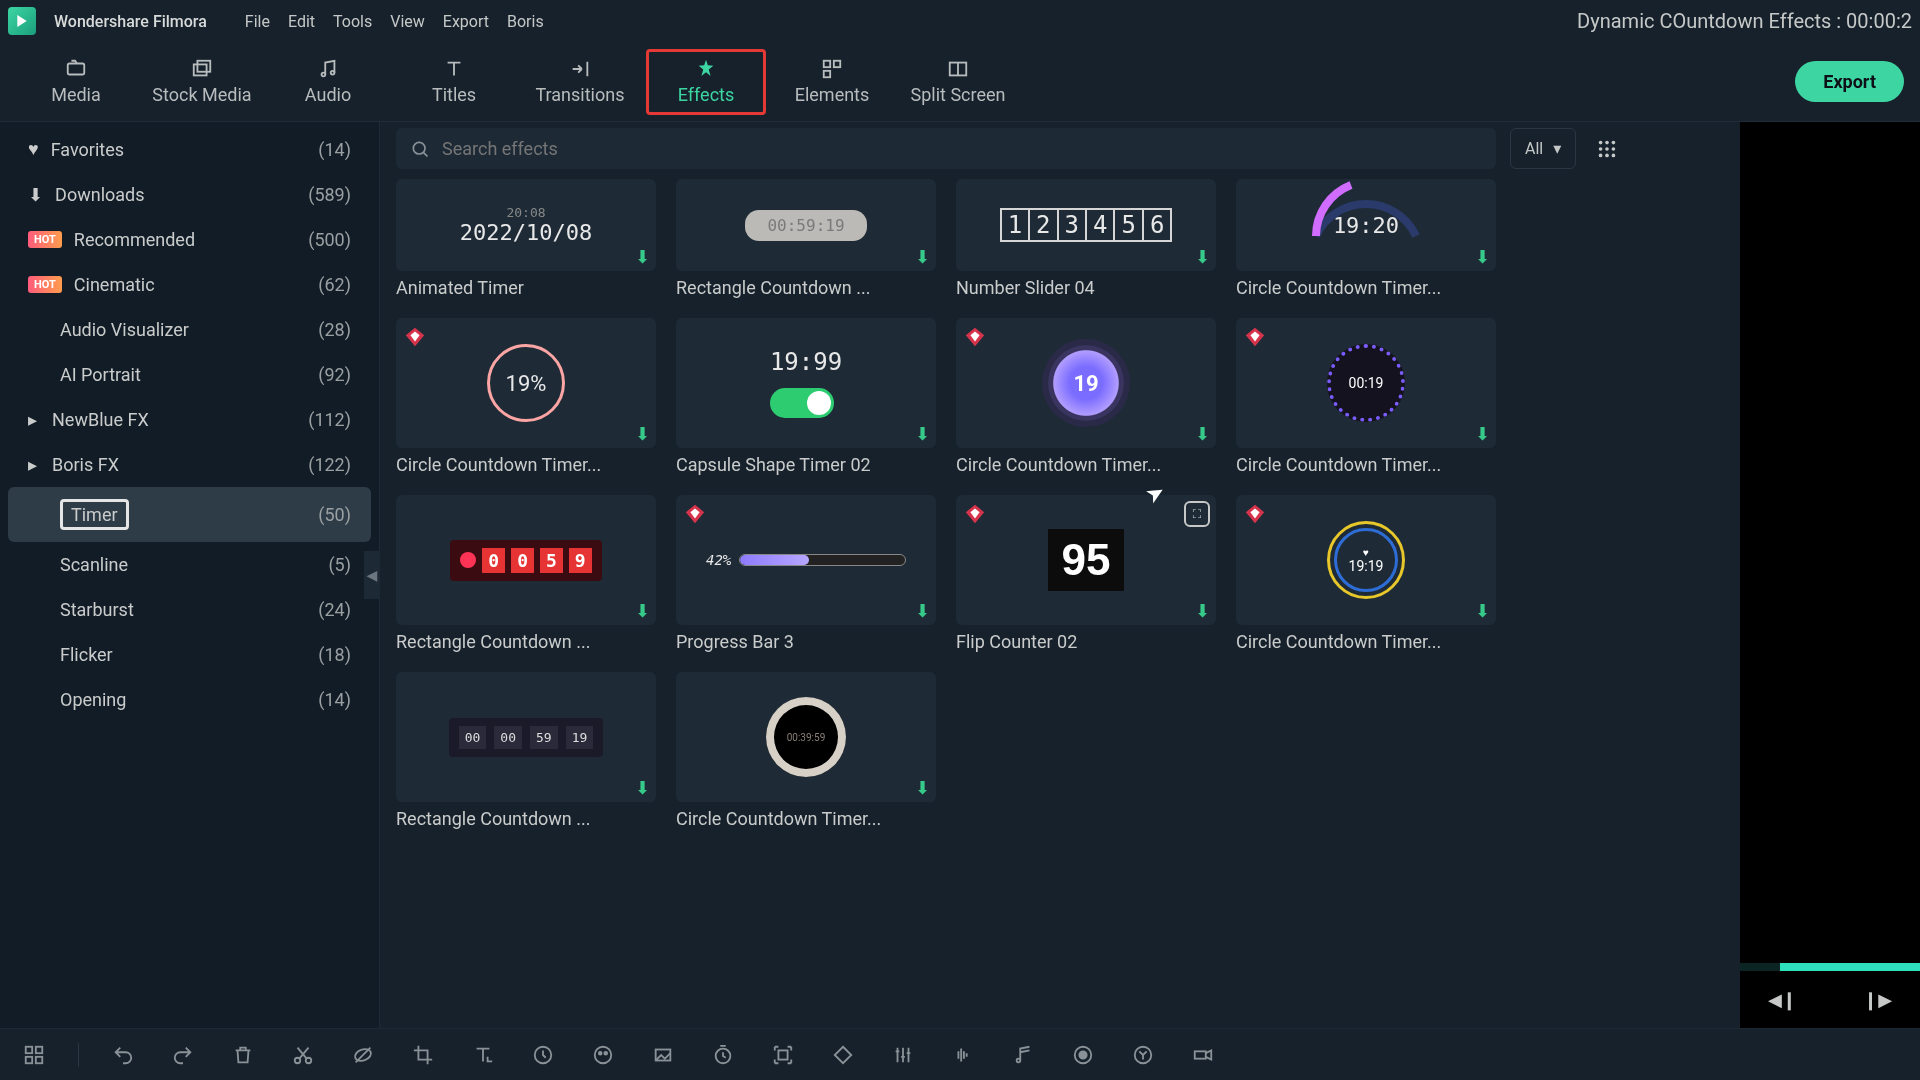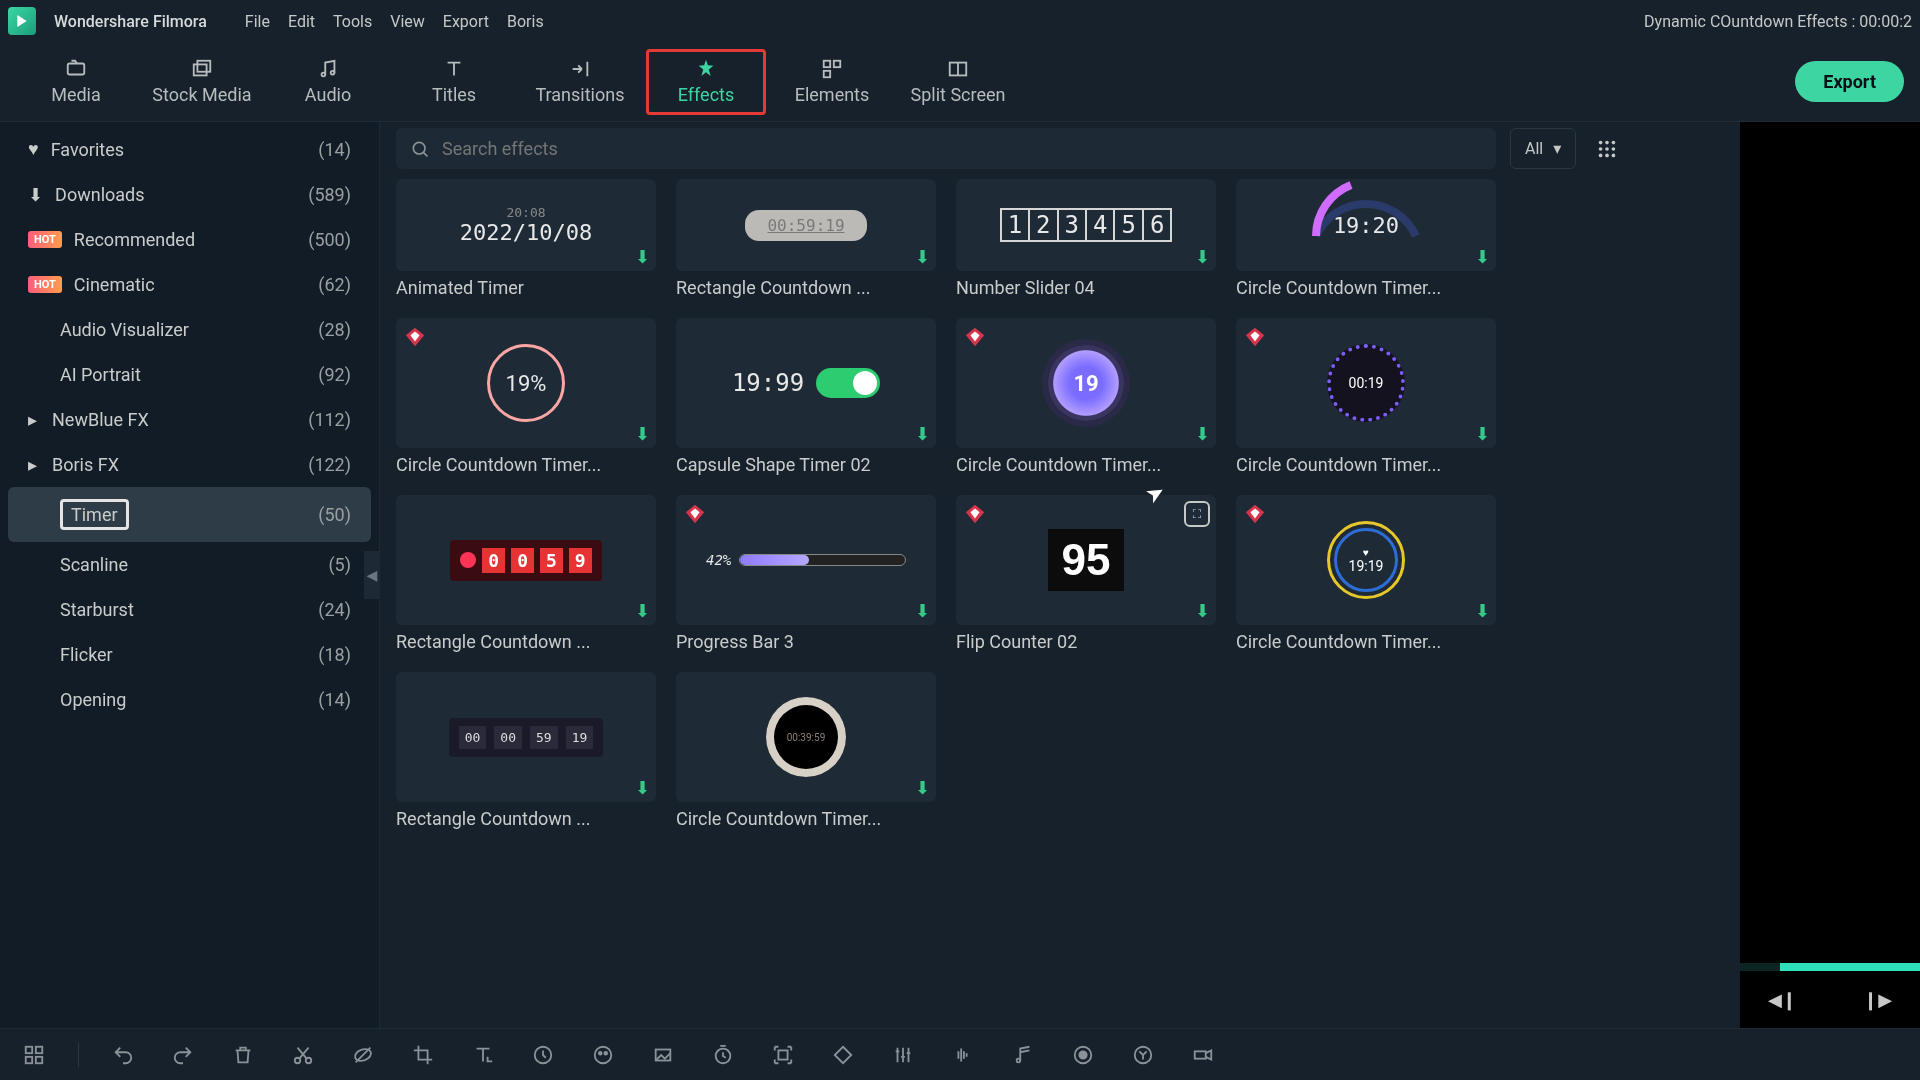--- a/index.html
+++ b/index.html
@@ -3,21 +3,21 @@
 <meta charset="utf-8">
 <style>
 * { margin: 0; padding: 0; box-sizing: border-box; font-family: -apple-system, BlinkMacSystemFont, 'Segoe UI', Roboto, sans-serif; }
 body { background: #0f1419; color: #c5c8c6; overflow: hidden; width: 1920px; height: 1080px; }
 
 
 .titlebar { height: 42px; background: #16212c; display: flex; align-items: center; padding: 0 8px; gap: 18px; }
 .app-logo { width: 28px; height: 28px; background: linear-gradient(135deg, #3dd6a2, #1a9e7c); border-radius: 4px; display:flex; align-items:center; justify-content:center; }
 .app-name { color: #d8dad9; font-size: 16px; font-weight: 500; margin-right: 20px;}
 .menu-item { color: #c5c8c6; font-size: 16px; cursor: pointer; }
-.titlebar-right { margin-left: auto; color: #c5c8c6; font-size: 16px; }
+.titlebar-right { margin-left: auto; color: #c5c8c6; font-size: 20px; }
 
 
 .tabs { height: 80px; background: #16212c; display: flex; align-items: center; gap: 6px; padding: 0 16px; border-bottom: 1px solid #1f2b38; }
 .tab { display:flex; flex-direction:column; align-items:center; justify-content:center; gap:4px; width: 120px; height: 66px; color:#b8bcbd; border-radius:4px; cursor:pointer; font-size:18px; }
 .tab.active { color:#3dd6a2; border:3px solid #e53935; }
 .export-btn { margin-left:auto; background:#3dd6a2; color:#0d1117; font-weight:700; font-size:18px; padding:10px 28px; border-radius:24px; border:none; cursor:pointer; }
 
 
 .main { display:flex; height: calc(100% - 42px - 80px - 52px); }
 .sidebar { width: 380px; background:#121c26; overflow-y:auto; padding:4px 8px; border-right:1px solid #1d2a36; position:relative; }
@@ -61,21 +61,21 @@
 .pp-ctrls span { color:#c5c8c6; cursor:pointer; font-size:18px; }
 
 
 .toolbar { height:52px; background:#16212c; border-top:1px solid #1d2a36; display:flex; align-items:center; gap:28px; padding:0 18px; }
 .tb-icon { width:32px; height:32px; display:flex; align-items:center; justify-content:center; color:#8a9297; cursor:pointer; }
 .tb-divider { width:1px; height:24px; background:#2a3642; }
 
 
 .thumb .txt { color:#e8e8e8; font-family:monospace; }
 .progress-circle { width:78px; height:78px; border-radius:50%; border:3px solid #fca5a5; display:flex; align-items:center; justify-content:center; color:#e8e8e8; font-size:22px; }
-.capsule { display:flex; align-items:center; gap:12px; }
+.capsule { display:flex; gap:12px;flex-direction:column; }
 .toggle { width:64px; height:30px; background:#2ecc71; border-radius:16px; position:relative; }
 .toggle::after { content:''; position:absolute; right:3px; top:3px; width:24px; height:24px; background:#fff; border-radius:50%; }
 .dial { width:76px; height:76px; border-radius:50%; background:radial-gradient(circle,#7a6cff 30%,#b19dff 60%,#3a3460 62%); display:flex; align-items:center; justify-content:center; color:#fff; font-weight:700; font-size:22px; position:relative;}
 .dial.ticks { box-shadow:0 0 0 6px #2a2a48; }
 .dial2 { width:78px; height:78px; border-radius:50%; border:4px dotted #7b5cff; display:flex; align-items:center; justify-content:center; color:#fff; background:#14121e; font-size:14px; }
 .red-counter { display:flex; align-items:center; background:#3a0b10; padding:8px 10px; gap:6px; border-radius:4px; }
 .red-counter .dot { width:16px; height:16px; border-radius:50%; background:#ff3355; }
 .red-counter .digit { background:#e63434; color:#fff; padding:2px 6px; font-family:monospace; font-size:18px; font-weight:700; }
 .hprog { display:flex; align-items:center; gap:8px; width:200px; }
 .hprog .bar { flex:1; height:12px; border:1px solid #888; border-radius:8px; background:#222; position:relative; overflow:hidden; }
@@ -84,21 +84,21 @@
 .ring { width:78px; height:78px; border-radius:50%; border:3px solid #e7c72a; display:flex; align-items:center; justify-content:center; position:relative; }
 .ring .inner { width:64px; height:64px; border-radius:50%; border:3px solid #2e6dd6; display:flex; flex-direction:column; align-items:center; justify-content:center; color:#fff; font-size:14px; }
 .digit-row { display:flex; gap:8px; background:#1a1a28; padding:8px 10px; border-radius:4px; }
 .digit-row span { background:#2a2a3a; color:#ddd; padding:4px 6px; font-family:monospace; font-size:13px; }
 .dotted-circle { width:80px; height:80px; border-radius:50%; background:#000000; display:flex; align-items:center; justify-content:center; color:#8a8076; font-size:10px; box-shadow: inset 0 0 0 8px #d6d0c7; }
 .arc-timer { position:relative; width:130px; height:60px; display:flex; align-items:center; justify-content:center; }
 .arc-timer svg { position:absolute; top:-34px; left:0; }
 .numslider { display:flex; border:2px solid #d6d6d6; }
 .numslider span { color:#e8e8e8; padding:1px 6px; font-family:monospace; font-size:24px; border-right:2px solid #d6d6d6; }
 .numslider span:last-child { border-right:none; }
-.rect-ctd { background:#bcbab6; color:#7a7a7a; padding:6px 22px; border-radius:14px; font-family:monospace; font-size:16px;text-decoration:underline; }
+.rect-ctd { background:#bcbab6; color:#7a7a7a; padding:6px 22px; border-radius:14px; font-family:monospace; font-size:16px; }
 .cursor-arrow { position:absolute; top:-14px; right:52px; color:#fff; font-size:22px; transform:rotate(-30deg); pointer-events:none; }
 </style>
 </head>
 <body>
 
 <div class="titlebar">
   <div class="app-logo">
     <svg viewBox="0 0 24 24" width="16" height="16" fill="#fff">
         <path d="M5 3l14 9-14 9z"></path>
       </svg>

